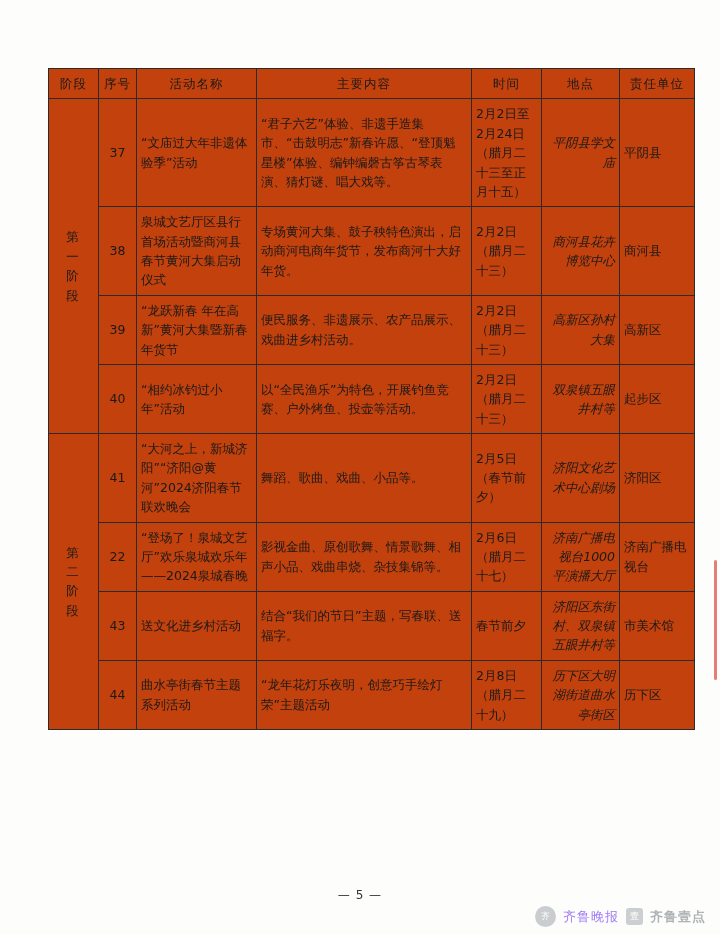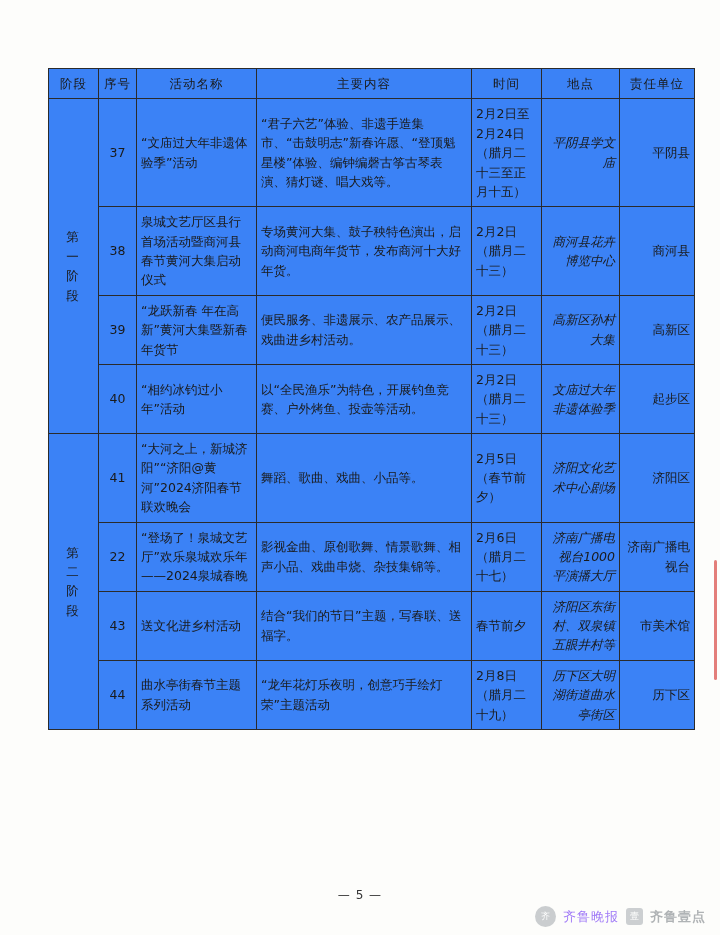--- a/index.html
+++ b/index.html
@@ -23,21 +23,21 @@
   .table-wrap {
     position: absolute;
     left: 48px;
     top: 68px;
     width: 628px;
   }
   table.schedule {
     border-collapse: collapse;
     width: 628px;
     table-layout: fixed;
-    background: #3b82f6;
+    background: #c2410c;
   }
   table.schedule td, table.schedule th {
     border: 1px solid #2b2b2b;
     padding: 5px 4px;
     font-size: 12.5px;
     line-height: 1.55;
     color: #1a1a1a;
     vertical-align: middle;
     font-weight: normal;
   }
@@ -90,21 +90,21 @@
     padding-right: 6px;
   }
   .place-cell {
     text-align: right;
     font-size: 12.5px;
     padding-left: 7px;
     padding-right: 5px;
     font-style: italic;
   }
   .unit-cell {
-    text-align: right;
+    text-align: left;
     font-size: 12.5px;
     padding-left: 7px;
     padding-right: 5px;
   }
   .thick-top td {
     border-top: 2px solid #2b2b2b;
   }
   .page-number {
     position: absolute;
     left: 0;
@@ -224,21 +224,21 @@
           <td class="content-cell">便民服务、非遗展示、农产品展示、戏曲进乡村活动。</td>
           <td class="time-cell">2月2日（腊月二十三）</td>
           <td class="place-cell">高新区孙村大集</td>
           <td class="unit-cell">高新区</td>
         </tr>
         <tr>
           <td class="no-cell">40</td>
           <td class="name-cell">“相约冰钓过小年”活动</td>
           <td class="content-cell">以“全民渔乐”为特色，开展钓鱼竞赛、户外烤鱼、投壶等活动。</td>
           <td class="time-cell">2月2日（腊月二十三）</td>
-          <td class="place-cell">文庙过大年非遗体验季</td>
+          <td class="place-cell">双泉镇五眼井村等</td>
           <td class="unit-cell">起步区</td>
         </tr>
 
         <tr class="thick-top">
           <td class="stage-cell" rowspan="4">
             <span>第</span>
             <span>二</span>
             <span>阶</span>
             <span>段</span>
           </td>

